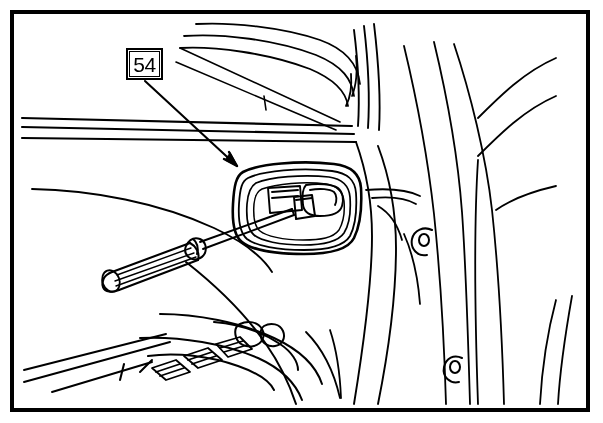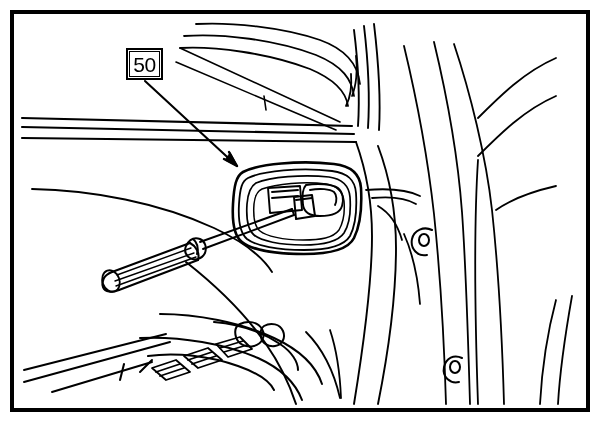--- a/index.html
+++ b/index.html
@@ -265,17 +265,17 @@
         <path d="M 145 81 L 237 166"></path>
         <path d="M 237 166 L 224 159 M 237 166 L 229 152" stroke-width="2.4"></path>
         <path d="M 237 166 L 225 160 L 230 153 Z" fill="#000000" stroke-width="1"></path>
       </g>
 
     </g>
   </svg>
 
   <div class="callout-box">
     <div class="callout-inner">
-      <span class="callout-text">50</span>
+      <span class="callout-text">54</span>
     </div>
   </div>
 
 </div>
 
 </body></html>

